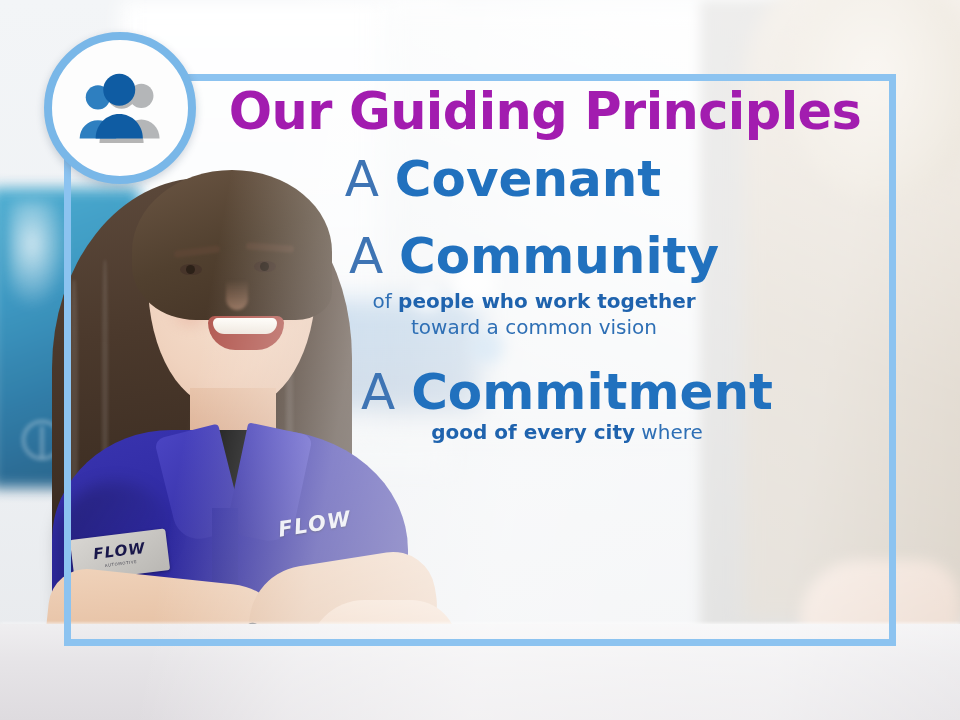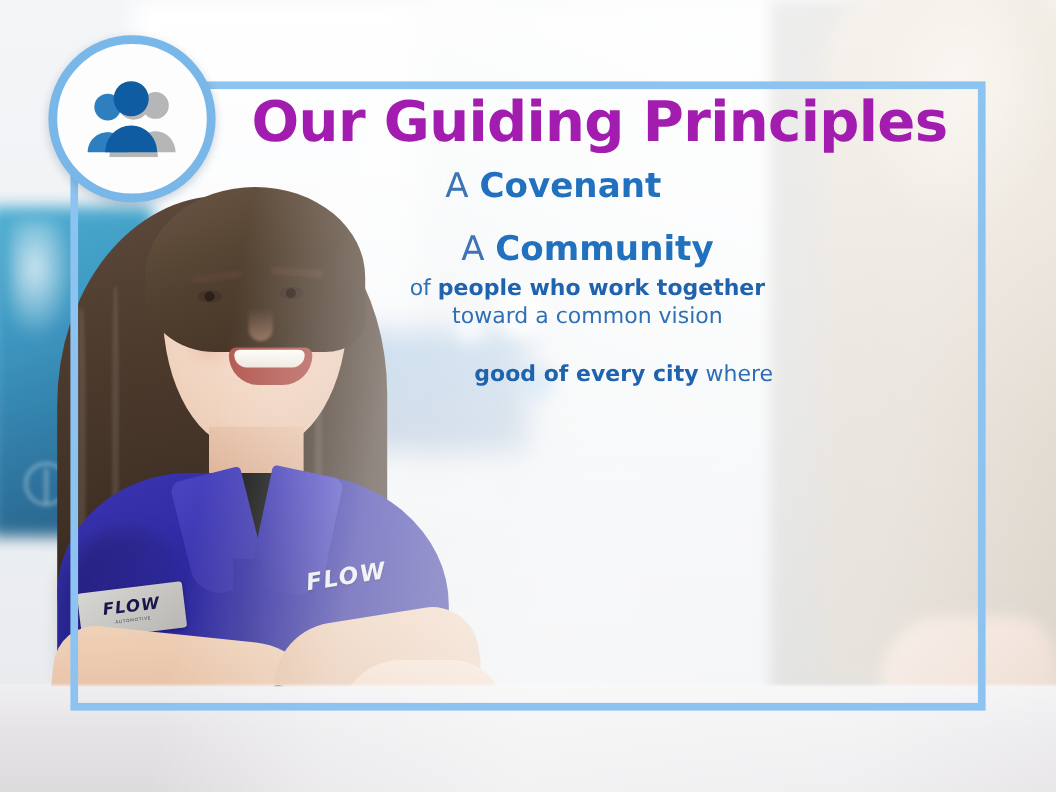--- a/index.html
+++ b/index.html
@@ -143,21 +143,21 @@
     display:flex; align-items:center; justify-content:center; }
   .people-icon{ width:92px; height:70px; display:block; }
 
   
   .content{ position:absolute; left:200px; top:86px; width:690px; }
   .headline{ font-family:"DejaVu Sans", sans-serif; font-weight:bold;
     font-size:51px; line-height:1; color:#a21caf; text-align:center;
     letter-spacing:-.6px; white-space:nowrap; }
 
   .block{ text-align:center; margin-top:18px; }
-  .block .lead{ font-size:31px; line-height:1.05; white-space:nowrap; }
+  .block .lead{ font-size:50px; line-height:1.05; white-space:nowrap; }
   .lead .art{ font-weight:normal; color:#3E74B4; }
   .lead .word{ font-weight:bold; color:#2171BE; }
   .sub{ font-size:20px; line-height:1.3; color:#2E6FB5; margin-top:6px; }
   .sub b{ font-weight:bold; color:#1F63AE; }
 
   
   .b-covenant{ margin-left:-84px; margin-top:16px; }
   .b-community{ margin-left:-22px; margin-top:24px; }
   .b-commitment{ margin-left:44px; margin-top:26px; }
   .b-covenant .sub{ margin-left:2px; }
@@ -273,19 +273,23 @@
       </div>
       <div class="sub">
         <span>of </span><b>people who work together</b>
       </div>
       <div class="sub" style="margin-top:0">
         <span>toward a common vision</span>
       </div>
     </div>
 
     <div class="block b-commitment">
+      <div class="lead">
+        <span class="art">A</span>
+        <span class="word">Commitment</span>
+      </div>
       <div class="sub" style="margin-top:0">
         <b>good of every city</b><span> where</span>
       </div>
     </div>
 
   </div>
 </div>
 
 </body></html>

